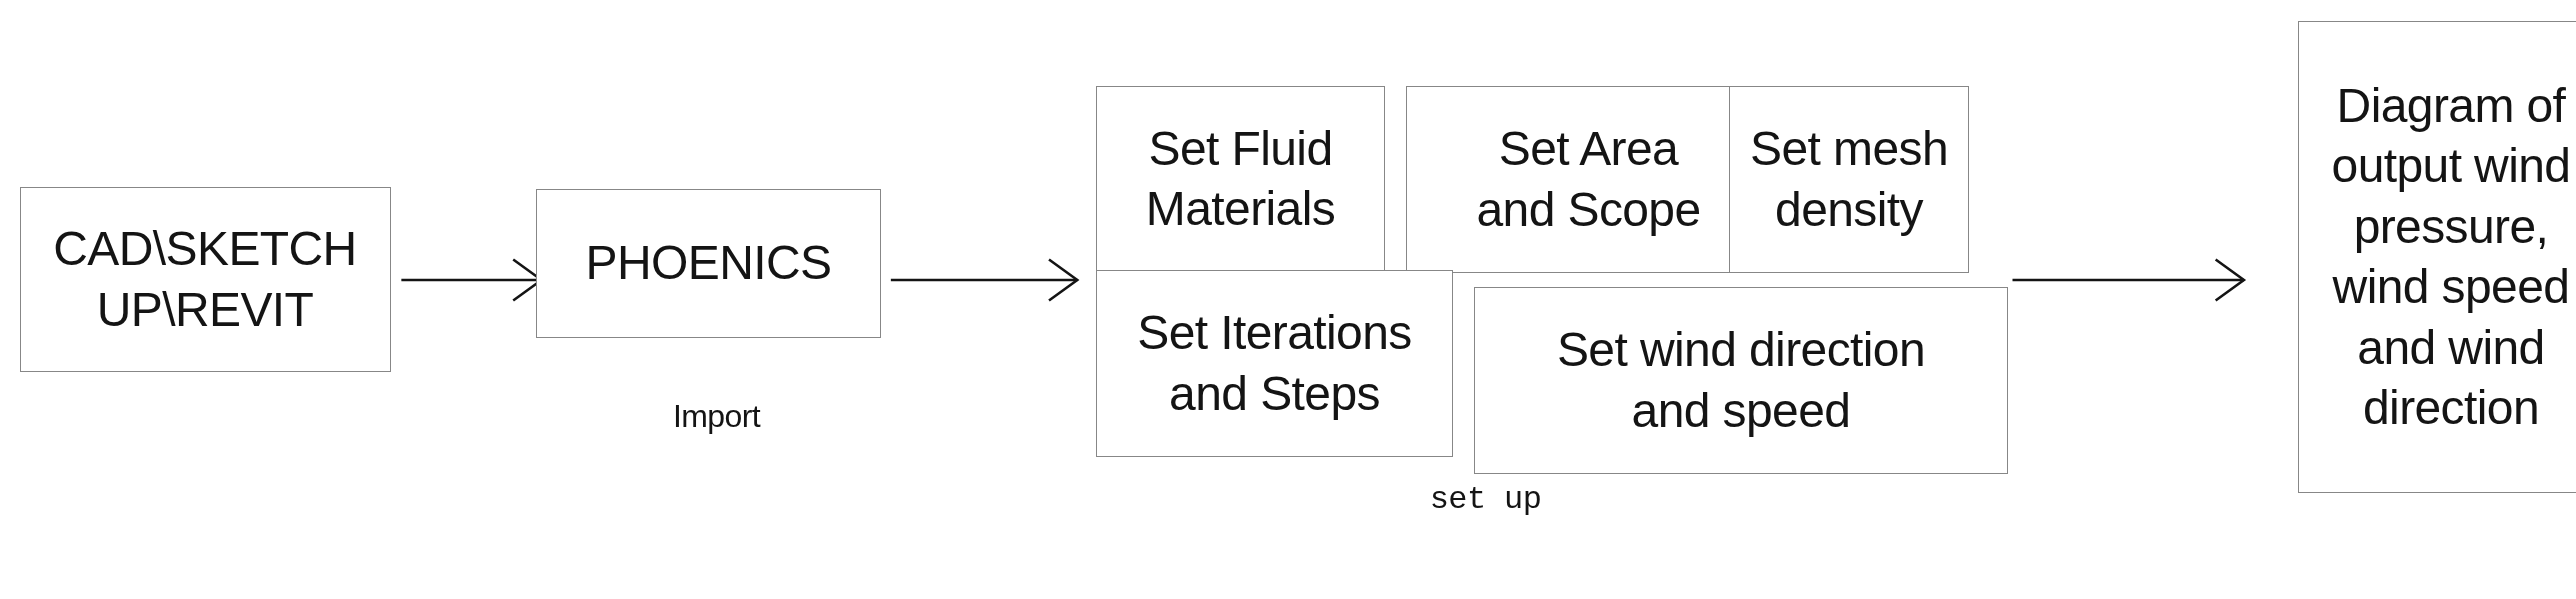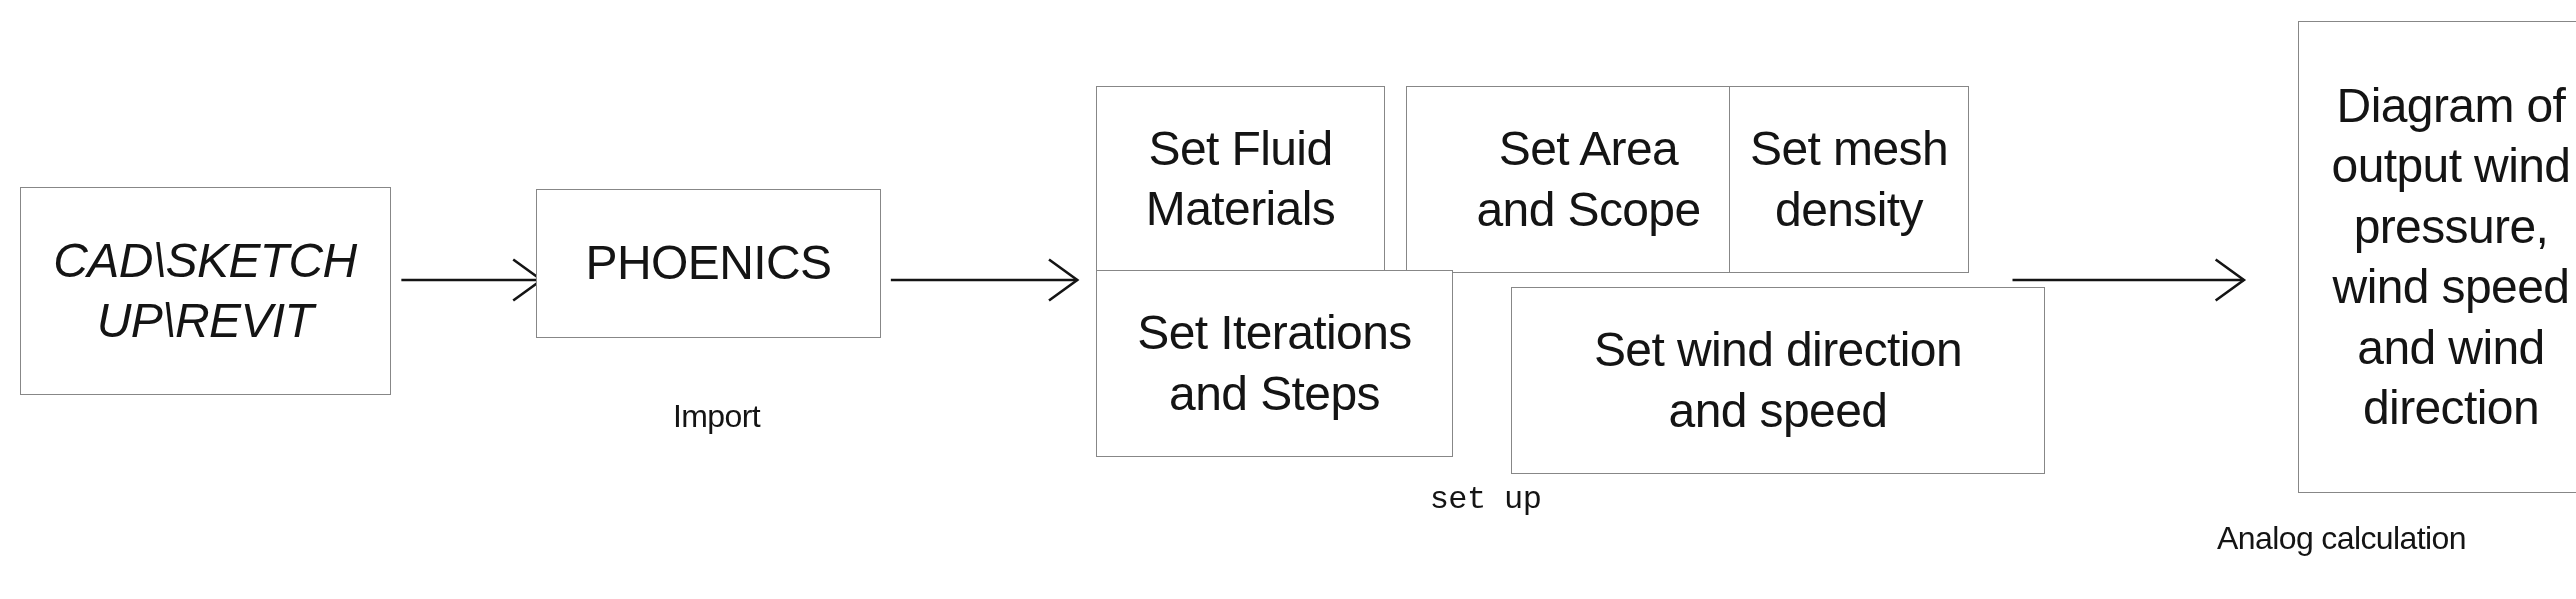--- a/index.html
+++ b/index.html
@@ -43,31 +43,31 @@
     white-space:pre-line;
   }
   .arrow{position:absolute;overflow:visible;}
   .arrow line,.arrow polyline{
     stroke:var(--arrow);
     stroke-width:4;
     fill:none;
   }
 
   
-  #node-cad        {left:19.5px;   top:187px; width:371px; height:208px;font-style:italic;}
+  #node-cad        {left:19.5px;   top:187px; width:371px; height:185px;}
   #arrow-1         {left:393px;  top:253px; width:153px; height:54px;}
   #node-phoenics   {left:536px;  top:189px; width:345px; height:149px;}
   #caption-import  {left:544px;  top:397px; width:345px;}
   #arrow-2         {left:890px; top:253px; width:192px; height:54px;}
 
   #node-fluid      {left:1096px; top:86px; width:289px; height:186px;}
   #node-area       {left:1406px; top:86px; width:365px; height:187px;}
   #node-mesh       {left:1729px; top:86px; width:240px; height:187px;}
   #node-iterations {left:1096px; top:270px; width:357px; height:187px;}
-  #node-wind       {left:1474px; top:287px; width:534px; height:187px;margin-left:37px;}
+  #node-wind       {left:1474px; top:287px; width:534px; height:187px;}
   #caption-setup   {left:1291px; top:481px; width:389px;font-family:Liberation Mono, monospace;}
 
   #arrow-3         {left:2010px; top:253px; width:239px; height:54px;}
   #node-output     {left:2254px; top:21.4px;  width:306px; height:472px;margin-left:44px;}
   #caption-analog  {left:2121px; top:519px; width:441px;}
 </style>
 </head>
 <body>
 
 <div class="canvas">
@@ -113,16 +113,15 @@
     <polyline points="318,10 362,42 318,74"></polyline>
   </svg>
 
   <div class="node" id="node-output">Diagram of
 output wind
 pressure,
 wind speed
 and wind
 direction</div>
 
-  <div class="caption" id="caption-analog">Analog calculation</div>
 
 </div>
 
 
 </body></html>

